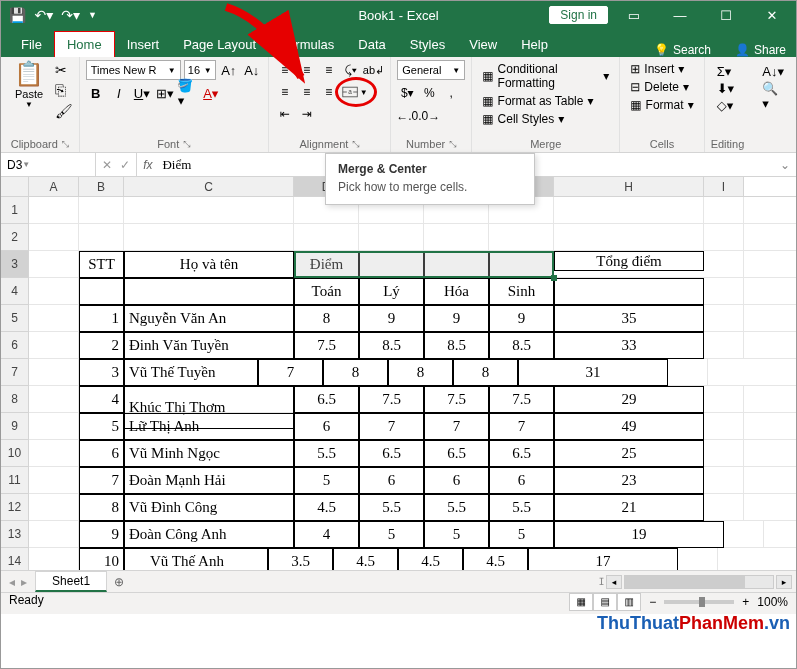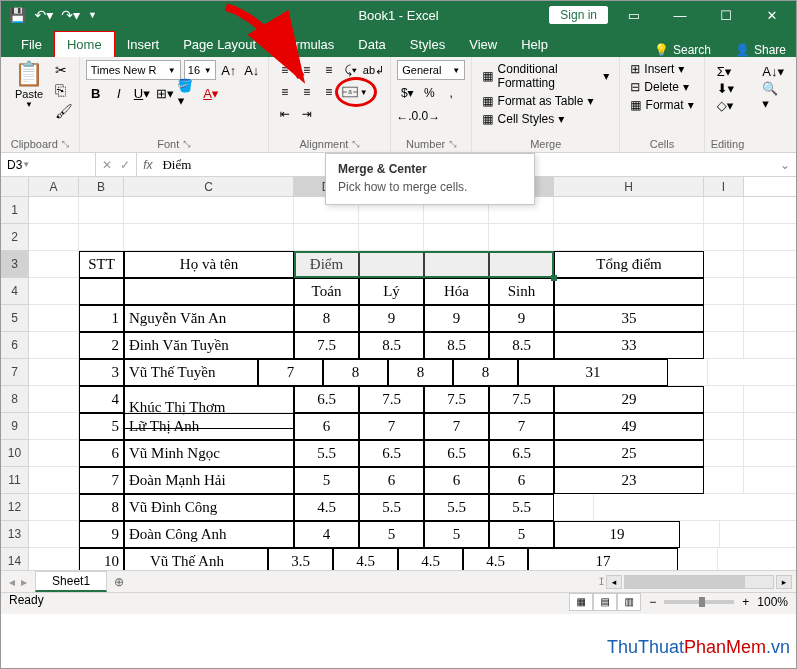--- a/index.html
+++ b/index.html
@@ -109,21 +109,21 @@
 .sb-btn { width: 16px; height: 14px; background: #e8e8e8; border: 1px solid #ccc; text-align: center; font-size: 9px; line-height: 12px; }
 
 
 .status-bar { height: 22px; background: #f3f2f1; border-top: 1px solid #d4d4d4; display: flex; align-items: flex-start; font-size: 12px; padding: 0 8px; }
 .status-right { margin-left: auto; display: flex; align-items: center; gap: 8px; }
 .view-btns { display: flex; gap: 0; }
 .vbtn { width: 24px; height: 18px; border: 1px solid #ccc; background: #fff; text-align: center; font-size: 10px; line-height: 16px; }
 .zoom-slider { width: 70px; height: 4px; background: #ccc; position: relative; }
 .zoom-thumb { position: absolute; left: 50%; top: -3px; width: 6px; height: 10px; background: #888; }
 
-.watermark { position: absolute; bottom: 10px; right: 6px; font-size: 18px; font-weight: normal; font-family: Arial, sans-serif; z-index: 200; }
+.watermark { position: absolute; bottom: 34px; right: 6px; font-size: 18px; font-weight: bold; font-family: Arial, sans-serif; z-index: 200; }
 .watermark .t1 { color: #1a5fb4; }
 .watermark .t2 { color: #c00; }
 
 
 .cA { width: 50px; } .cB { width: 45px; } .cC { width: 170px; }
 .cD { width: 65px; } .cE { width: 65px; } .cF { width: 65px; } .cG { width: 65px; }
 .cH { width: 150px; } .cI { width: 40px; }
 
 
 .tb { border: 1px solid #000 !important; }
@@ -408,21 +408,21 @@
           <div class="cell " style="width: 40px; height: 27px;"></div>
         </div>
         <div class="grid-row" style="height: 27px;">
           <div class="cell " style="width: 50px; height: 27px;"></div>
           <div class="cell tb" style="width: 45px; height: 27px;">STT</div>
           <div class="cell tb" style="width: 170px; height: 27px;">Họ và tên</div>
           <div class="cell tb" style="width: 65px; height: 27px;">Điểm</div>
           <div class="cell tb" style="width: 65px; height: 27px;"></div>
           <div class="cell tb" style="width: 65px; height: 27px;"></div>
           <div class="cell tb" style="width: 65px; height: 27px;"></div>
-          <div class="cell tb" style="width: 150px; height: 27px;">Tổng điểm</div>
+          <div class="cell tb" style="width: 150px; height: 20px;">Tổng điểm</div>
           <div class="cell " style="width: 40px; height: 27px;"></div>
         </div>
         <div class="grid-row" style="height: 27px;">
           <div class="cell " style="width: 50px; height: 27px;"></div>
           <div class="cell tb" style="width: 45px; height: 27px;"></div>
           <div class="cell tb" style="width: 170px; height: 27px;"></div>
           <div class="cell tb" style="width: 65px; height: 27px;">Toán</div>
           <div class="cell tb" style="width: 65px; height: 27px;">Lý</div>
           <div class="cell tb" style="width: 65px; height: 27px;">Hóa</div>
           <div class="cell tb" style="width: 65px; height: 27px;">Sinh</div>
@@ -507,31 +507,32 @@
           <div class="cell " style="width: 40px; height: 27px;"></div>
         </div>
         <div class="grid-row" style="height: 27px;">
           <div class="cell " style="width: 50px; height: 27px;"></div>
           <div class="cell tb right" style="width: 45px; height: 27px;">8</div>
           <div class="cell tb left" style="width: 170px; height: 27px;">Vũ Đình Công</div>
           <div class="cell tb" style="width: 65px; height: 27px;">4.5</div>
           <div class="cell tb" style="width: 65px; height: 27px;">5.5</div>
           <div class="cell tb" style="width: 65px; height: 27px;">5.5</div>
           <div class="cell tb" style="width: 65px; height: 27px;">5.5</div>
+          <div class="cell tb" style="width: 150px; height: 27px;">21</div>
           <div class="cell " style="width: 40px; height: 27px;"></div>
         </div>
         <div class="grid-row" style="height: 27px;">
           <div class="cell " style="width: 50px; height: 27px;"></div>
           <div class="cell tb right" style="width: 45px; height: 27px;">9</div>
           <div class="cell tb left" style="width: 170px; height: 27px;">Đoàn Công Anh</div>
           <div class="cell tb" style="width: 65px; height: 27px;">4</div>
           <div class="cell tb" style="width: 65px; height: 27px;">5</div>
           <div class="cell tb" style="width: 65px; height: 27px;">5</div>
           <div class="cell tb" style="width: 65px; height: 27px;">5</div>
-          <div class="cell tb" style="width: 126px; height: 27px;">19</div>
+          <div class="cell tb" style="width: 170px; height: 27px;">19</div>
           <div class="cell " style="width: 40px; height: 27px;"></div>
         </div>
         <div class="grid-row" style="height: 27px;">
           <div class="cell " style="width: 50px; height: 27px;"></div>
           <div class="cell tb right" style="width: 45px; height: 27px;">10</div>
           <div class="cell tb left" style="width: 144px; height: 27px; padding-left: 25px;">Vũ Thế Anh</div>
           <div class="cell tb" style="width: 65px; height: 27px;">3.5</div>
           <div class="cell tb" style="width: 65px; height: 27px;">4.5</div>
           <div class="cell tb" style="width: 65px; height: 27px;">4.5</div>
           <div class="cell tb" style="width: 65px; height: 27px;">4.5</div>

